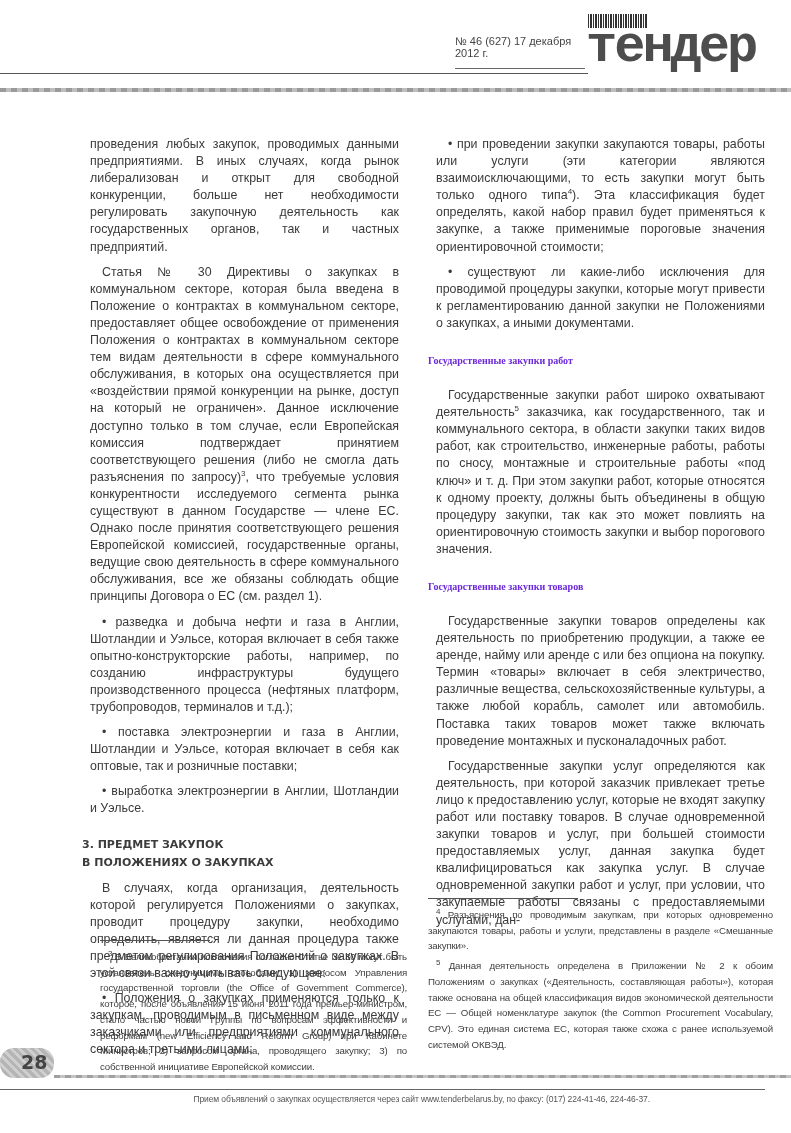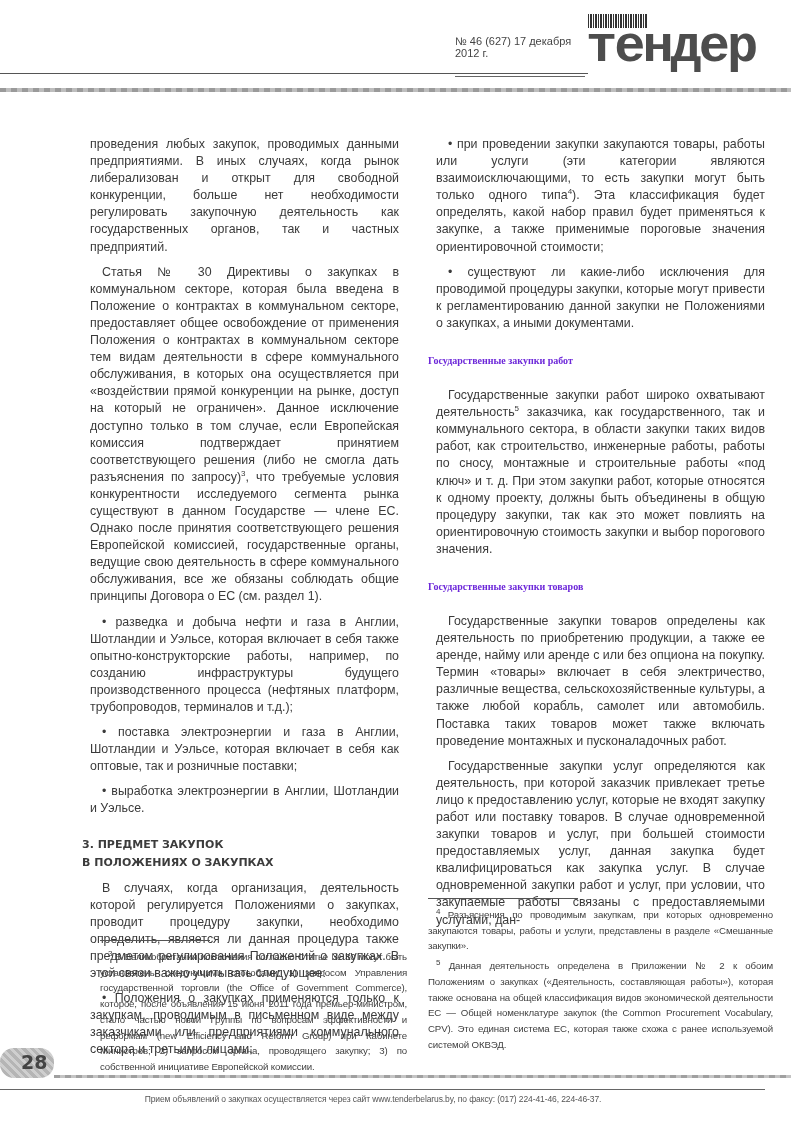--- a/index.html
+++ b/index.html
@@ -3,21 +3,21 @@
 <meta charset="utf-8">
 <style>
   html, body { margin: 0; padding: 0; background: #ffffff; }
   body {
     width: 791px; height: 1133px; position: relative; overflow: hidden;
     font-family: "Liberation Sans", sans-serif; color: #333333;
   }
   .header-date {
     position: absolute; left: 455px; top: 35px;
     font-size: 11px; color: #444; letter-spacing: 0;
-    border-bottom: 1px solid #666; padding-bottom: 17px; width: 130px;
+    border-bottom: 1px solid #666; padding-bottom: 9px; width: 130px;
   }
   .header-rule {
     position: absolute; left: 0; top: 73px; width: 588px; height: 1px; background: #555;
   }
   .header-band {
     position: absolute; left: 0; top: 88px; width: 791px; height: 4px;
     background: repeating-linear-gradient(90deg,#9a9a9a 0 6px,#bdbdbd 6px 11px);
   }
   .logo { position: absolute; left: 588px; top: 14px; width: 170px; height: 60px; }
   .logo .barcode {
@@ -66,22 +66,22 @@
     font-family: "DejaVu Sans", sans-serif; font-weight: bold; font-size: 19px; color: #444;
   }
   .footer-band {
     position: absolute; left: 54px; top: 1075px; width: 737px; height: 3px;
     background: repeating-linear-gradient(90deg,#a0a0a0 0 6px,#c4c4c4 6px 11px);
   }
   .footer-rule {
     position: absolute; left: 0; top: 1089px; width: 765px; height: 1px; background: #666;
   }
   .footer-text {
-    position: absolute; left: 0; top: 1094px; width: 650px; text-align: center;
-    font-size: 8.5px; color: #555; letter-spacing: -0.1px; padding-left: 48px;
+    position: absolute; left: 0; top: 1094px; width: 650px; text-align: right;
+    font-size: 8.5px; color: #555; letter-spacing: -0.1px;
   }
 </style>
 </head>
 <body>
 
 <div class="header-date">№ 46 (627) 17 декабря 2012 г.</div>
 <div class="header-rule"></div>
 <div class="logo">
   <div class="barcode"></div>
   <div class="wordmark">ТЕНДЕР</div>

